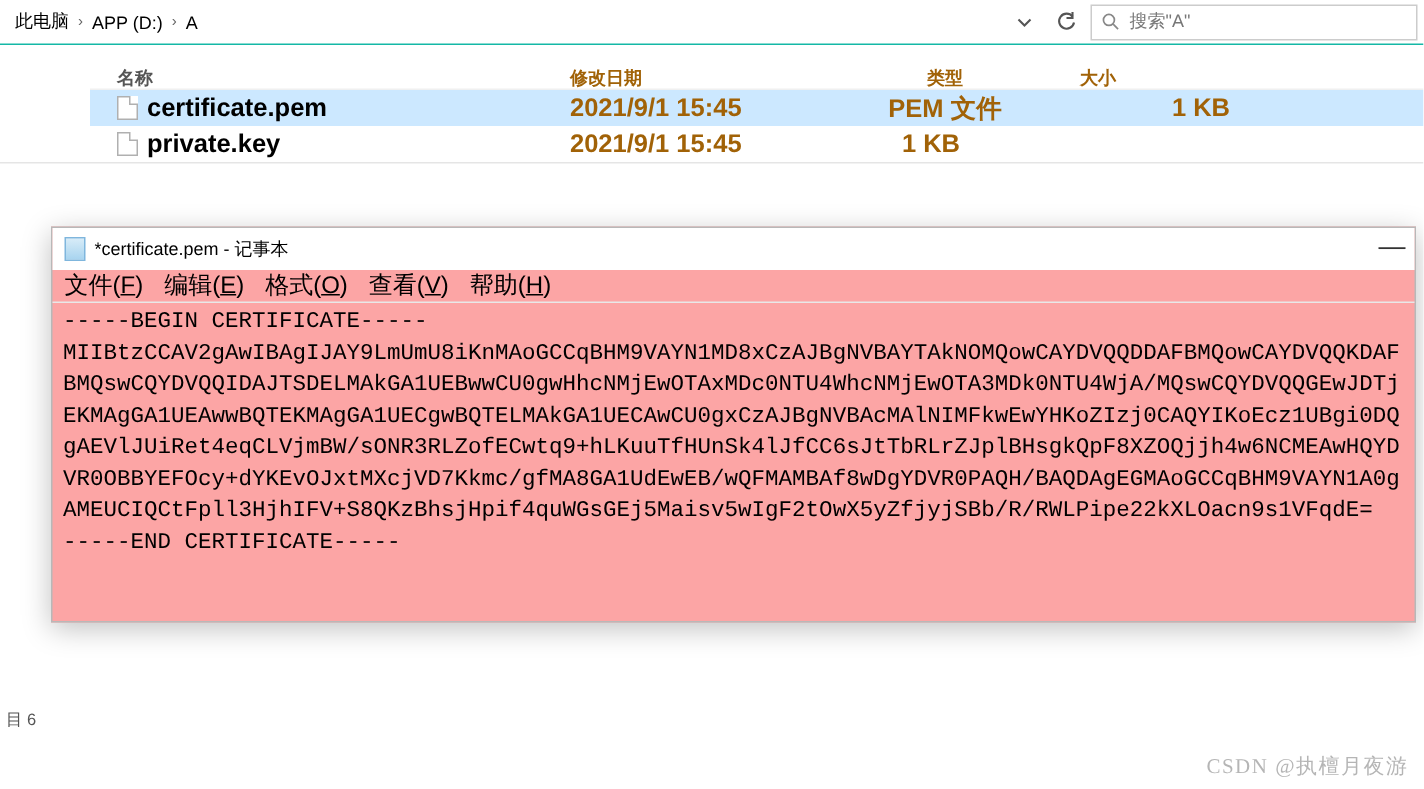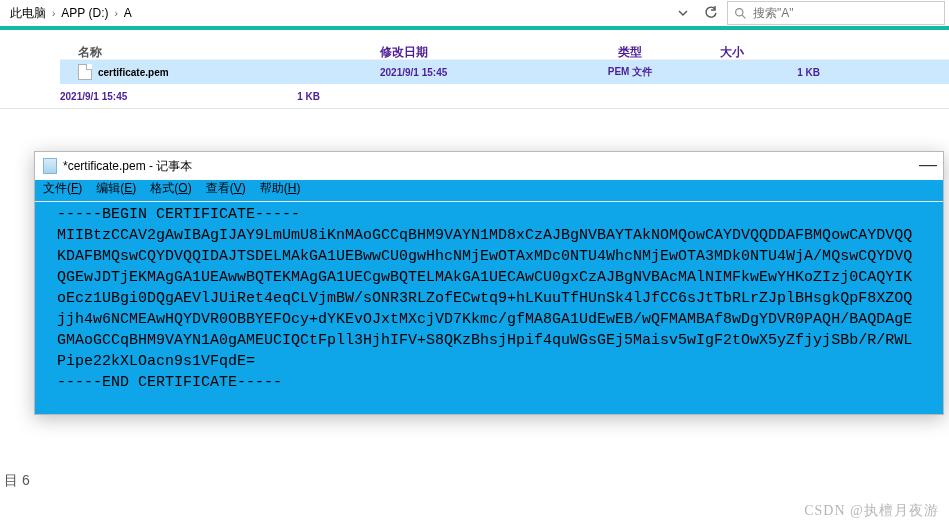--- a/index.html
+++ b/index.html
@@ -14,21 +14,21 @@
       position: relative;
     }
     
     .explorer {
       border-bottom: 1px solid #e5e5e5;
     }
     .breadcrumb-bar {
       display: flex;
       align-items: center;
       height: 30px;
-      border-bottom: 4px solid #14b8a6;
+      border-bottom: 1px solid #14b8a6;
       padding: 0 4px;
       gap: 4px;
     }
     .breadcrumb-path {
       display: flex;
       align-items: center;
       flex: 1;
       height: 24px;
       padding-left: 6px;
       gap: 4px;
@@ -75,21 +75,21 @@
       padding-top: 15px;
     }
     .col-name { width: 320px; padding-left: 18px; }
     .col-date { width: 160px; }
     .col-type { width: 180px; text-align: center; }
     .col-size { width: 100px; text-align: left; }
     .file-row {
       display: flex;
       height: 24px;
       align-items: center;
-      font-size: 10px;
+      font-size: 17px;
     }
     .file-row.selected { background: #cce8ff; }
     .file-row .col-name {
       display: flex;
       align-items: center;
       gap: 6px;
     }
     .file-icon {
       width: 14px;
       height: 16px;
@@ -101,30 +101,30 @@
       content: "";
       position: absolute;
       right: -1px;
       top: -1px;
       width: 5px;
       height: 5px;
       background: #fff;
       border-left: 1px solid #b0b0b0;
       border-bottom: 1px solid #b0b0b0;
     }
-    .col-date, .col-type, .col-size { color: #4c1d95; }
+    .col-date, .col-type, .col-size { color: #a16207; }
     .file-row .col-size { text-align: right; padding-left: 30px; }
     
     .notepad {
       position: absolute;
       left: 34px;
       top: 151px;
       width: 910px;
       height: 264px;
-      background: #0ea5e9;
+      background: #fca5a5;
       border: 1px solid #b8b8b8;
       box-shadow: 0 4px 18px rgba(0,0,0,0.25);
       display: flex;
       flex-direction: column;
     }
     .np-title {
       height: 28px;
       display: flex;
       align-items: center;
       padding: 0 8px;
@@ -143,42 +143,42 @@
       position: absolute;
       right: 6px;
       top: 2px;
       font-family: "Segoe UI", sans-serif;
       font-size: 18px;
       color: #333;
     }
     .np-menu {
       height: 22px;
       display: flex;
-      align-items: flex-start;
+      align-items: center;
       gap: 14px;
       padding: 0 8px;
-      font-size: 12px;
+      font-size: 16px;
       border-bottom: 1px solid #e8e8e8;
     }
     .np-menu span u { text-decoration: underline; }
     .np-content {
       flex: 1;
-      padding: 2px 22px;
+      padding: 2px 7px;
       font-family: Consolas, "Courier New", monospace;
       font-size: 15px;
       line-height: 21px;
       word-break: break-all;
       white-space: pre-wrap;
       overflow: hidden;
     }
     .status-left {
       position: absolute;
       left: 0;
       top: 472px;
-      font-size: 14px;
+      font-size: 11px;
       color: #555;
       padding-left: 4px;
     }
     .watermark {
       position: absolute;
       right: 10px;
       bottom: 6px;
       color: rgba(120,120,120,0.55);
       font-size: 14px;
       letter-spacing: 1px;
@@ -230,20 +230,24 @@
       <div class="col-name">
         <span class="file-icon"></span>
         <span>certificate.pem</span>
       </div>
       <div class="col-date">2021/9/1 15:45</div>
       <div class="col-type">PEM 文件</div>
       <div class="col-size">1 KB</div>
     </div>
 
     <div class="file-row">
+      <div class="col-name">
+        <span class="file-icon"></span>
+        <span>private.key</span>
+      </div>
       <div class="col-date">2021/9/1 15:45</div>
       <div class="col-size">1 KB</div>
     </div>
   </div>
 </div>
 
 <div class="status-left">目 6</div>
 
 <div class="notepad">
   <div class="np-title">

